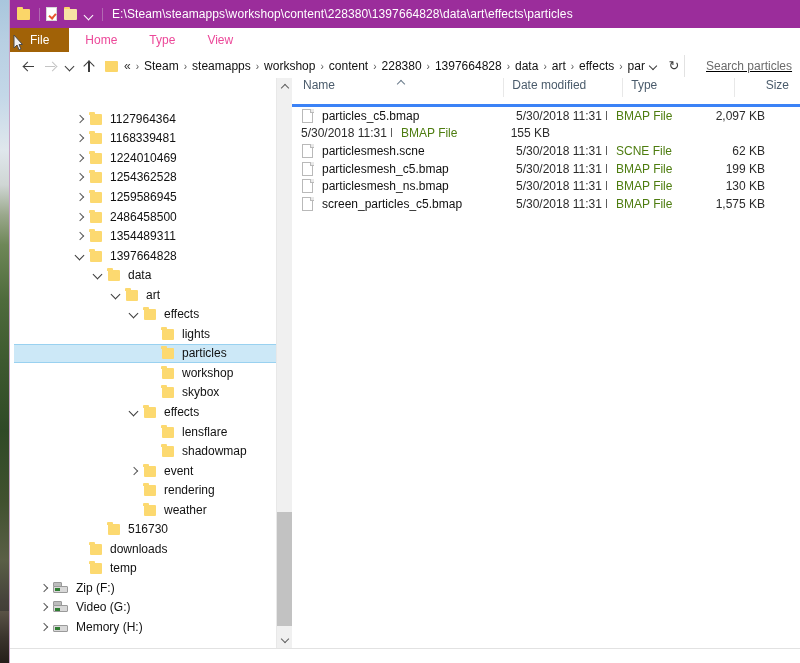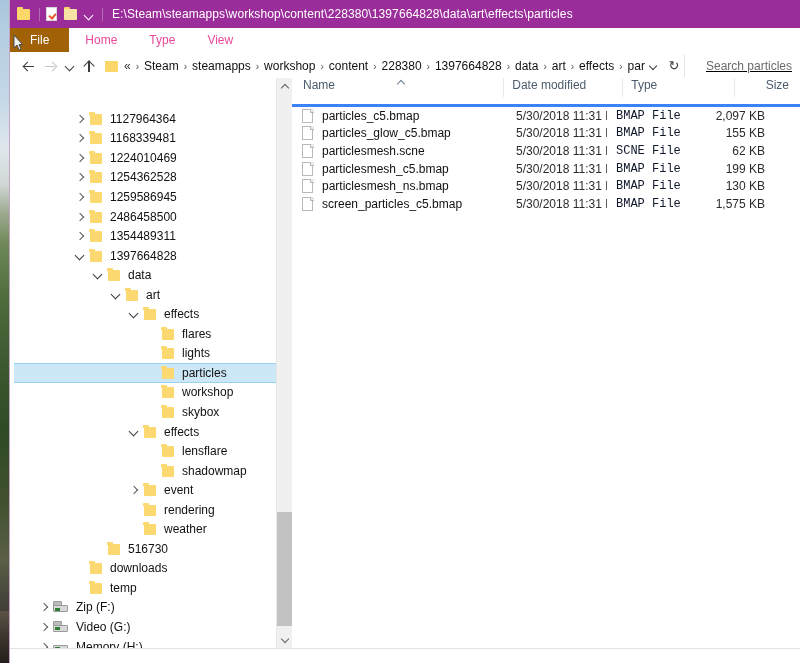--- a/index.html
+++ b/index.html
@@ -514,21 +514,21 @@
     white-space: nowrap;
     overflow: hidden;
   }
   .fcell.name {
     width: 215px;
     padding-left: 9px;
     display: flex;
     align-items: center;
   }
   .fcell.date { width: 100px; padding-left: 9px; color: #2b2b2b; }
-  .fcell.type { width: 92px; padding-left: 9px; color: #0f172a; font-family: Liberation Mono, monospace; }
+  .fcell.type { width: 92px; padding-left: 9px; color: #4d7c0f; }
   .fcell.size { width: 78px; text-align: right; padding-right: 12px; color: #2b2b2b; }
   .file-icon {
     width: 14px; height: 16px;
     position: relative;
     flex: none;
     margin-right: 7px;
   }
   .file-icon .page {
     position: absolute;
     left: 1px; top: 1px;
@@ -738,28 +738,20 @@
               <span class="fg"></span>
             </div>
             <span class="tree-label">effects</span>
           </div>
           <div class="tree-row">
             <div style="width: 130px; flex: 0 0 auto; height: 1px;"></div>
             <div class="tw"></div>
             <div class="tree-folder">
               <span class="fg"></span>
             </div>
-            <span class="tree-label">flares</span>
-          </div>
-          <div class="tree-row">
-            <div style="width: 130px; flex: 0 0 auto; height: 1px;"></div>
-            <div class="tw"></div>
-            <div class="tree-folder">
-              <span class="fg"></span>
-            </div>
             <span class="tree-label">lights</span>
           </div>
           <div class="tree-row selected">
             <div style="width: 130px; flex: 0 0 auto; height: 1px;"></div>
             <div class="tw"></div>
             <div class="tree-folder">
               <span class="fg"></span>
             </div>
             <span class="tree-label">particles</span>
           </div>
@@ -901,27 +893,20 @@
                 <span class="page"></span>
                 <span class="fold"></span>
               </div>
               <span>particles_c5.bmap</span>
             </div>
             <div class="fcell date">5/30/2018 11:31 PM</div>
             <div class="fcell type">BMAP File</div>
             <div class="fcell size">2,097 KB</div>
           </div>
           <div class="file-row">
-            <div class="fcell name">
-              <div class="file-icon">
-                <span class="page"></span>
-                <span class="fold"></span>
-              </div>
-              <span>particles_glow_c5.bmap</span>
-            </div>
             <div class="fcell date">5/30/2018 11:31 PM</div>
             <div class="fcell type">BMAP File</div>
             <div class="fcell size">155 KB</div>
           </div>
           <div class="file-row">
             <div class="fcell name">
               <div class="file-icon">
                 <span class="page"></span>
                 <span class="fold"></span>
               </div>

